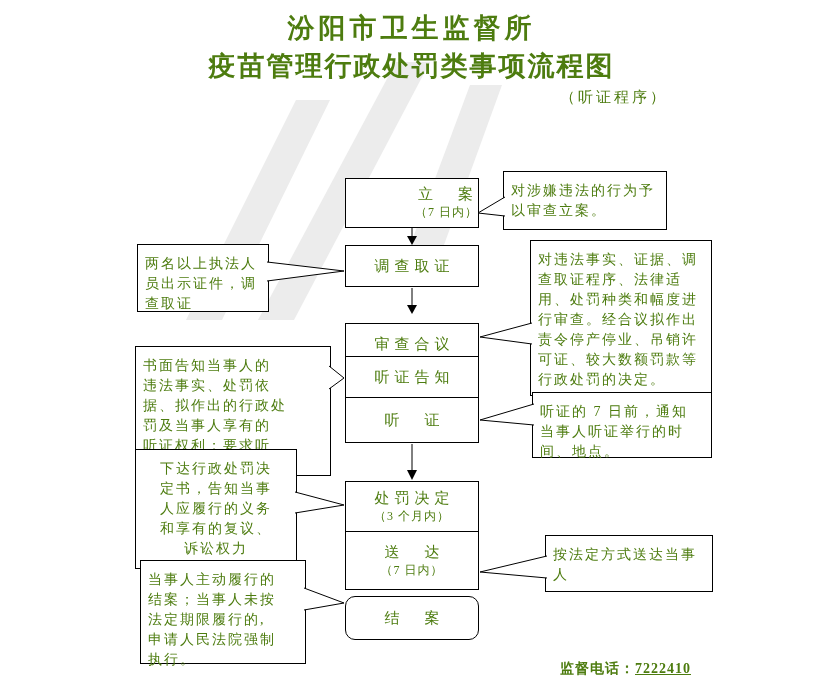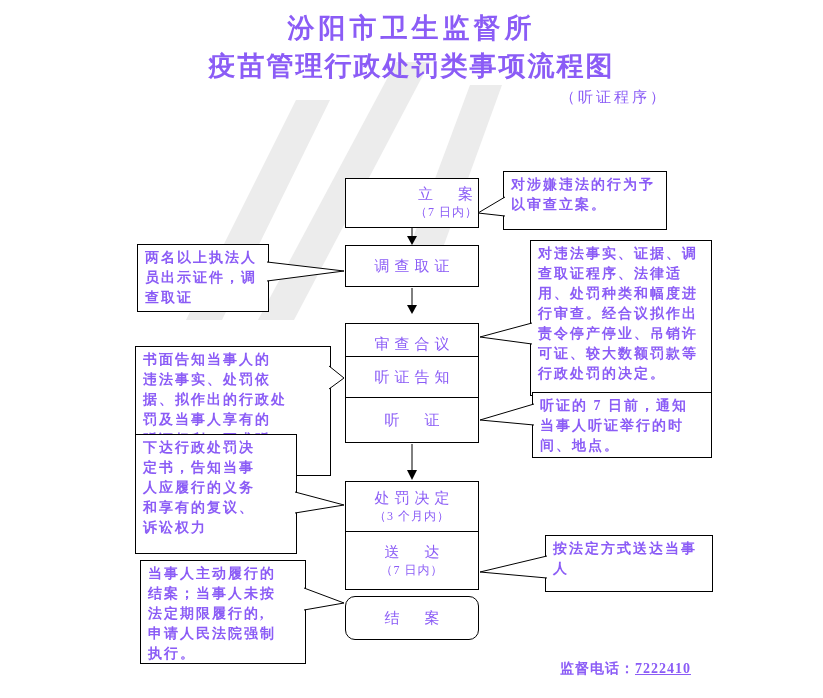--- a/index.html
+++ b/index.html
@@ -1,34 +1,34 @@
 <!DOCTYPE html>
 <html><head>
 <meta charset="utf-8">
 <style>
   html,body{margin:0;padding:0;background:#fff;}
   .page{position:relative;width:823px;height:698px;background:#fff;overflow:hidden;
-        font-family:"Liberation Serif","DejaVu Serif",serif;color:#8b5cf6;}
+        font-family:"Liberation Serif","DejaVu Serif",serif;color:#4d7c0f;}
   svg.layer{position:absolute;left:0;top:0;pointer-events:none;}
   .wm{z-index:1;}
   .overlay{z-index:4;}
   .title1{position:absolute;top:10px;left:0;width:100%;text-align:center;
           font-size:27px;font-weight:bold;letter-spacing:4px;z-index:2;}
   .title2{position:absolute;top:48px;left:0;width:100%;text-align:center;
           font-size:27px;font-weight:bold;letter-spacing:2px;z-index:2;}
   .subtitle{position:absolute;top:88px;left:560px;font-size:15px;letter-spacing:3px;z-index:2;}
   .node{position:absolute;left:345px;width:134px;border:1px solid #000;background:#fff;
         box-sizing:border-box;display:flex;flex-direction:column;align-items:center;
         justify-content:center;z-index:2;}
   .node-label{font-size:15px;letter-spacing:5px;text-indent:5px;line-height:19px;}
   .node-sub{font-size:12px;letter-spacing:1px;line-height:17px;}
   .rounded{border-radius:10px;}
   .callout{position:absolute;border:1px solid #000;background:#fff;box-sizing:border-box;
-           padding:3px 7px;font-size:14px;letter-spacing:2px;line-height:20px;
-           white-space:pre-line;z-index:2;font-weight:bold;}
+           padding:9px 7px;font-size:14px;letter-spacing:2px;line-height:20px;
+           white-space:pre-line;z-index:2;}
   .co-over{z-index:3;}
   .footer{position:absolute;left:560px;top:660px;font-size:14px;font-weight:bold;
           letter-spacing:1px;z-index:2;}
   .footer .phone{text-decoration:underline;font-weight:bold;}
 </style>
 </head>
 <body>
 
 <div class="page">
 
@@ -84,21 +84,21 @@
 行政处罚的决定。</div>
   <div class="callout" style="left:135px;top:322px;width:196px;height:130px;margin-top:24px;">书面告知当事人的
 违法事实、处罚依
 据、拟作出的行政处
 罚及当事人享有的
 听证权利；要求听
 证的,3 日内提出申请。</div>
   <div class="callout co-over" style="left:532px;top:392px;width:180px;height:66px;">听证的 7 日前，通知
 当事人听证举行的时
 间、地点。</div>
-  <div class="callout" style="left:135px;top:434px;width:162px;height:120px;">下达行政处罚决
+  <div class="callout" style="left:135px;top:449px;width:162px;height:120px;text-align:center;">下达行政处罚决
 定书，告知当事
 人应履行的义务
 和享有的复议、
 诉讼权力</div>
   <div class="callout" style="left:140px;top:560px;width:166px;height:104px;">当事人主动履行的
 结案；当事人未按
 法定期限履行的,
 申请人民法院强制
 执行。</div>
   <div class="callout" style="left:545px;top:535px;width:168px;height:57px;">按法定方式送达当事

